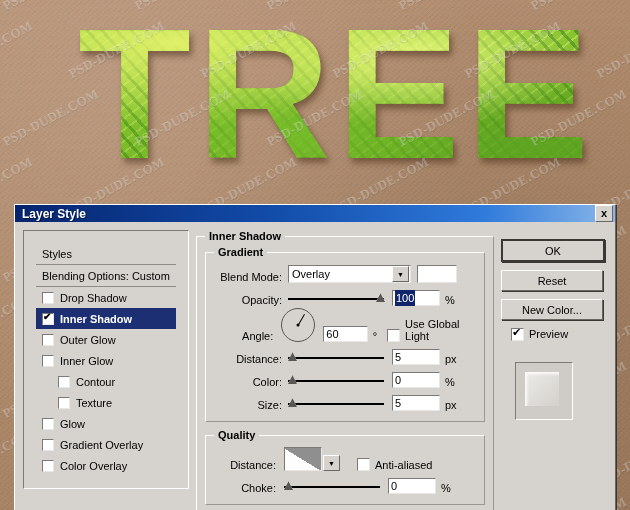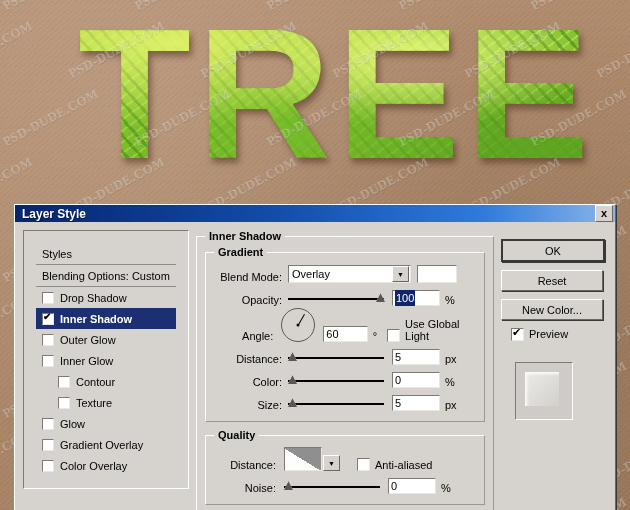--- a/index.html
+++ b/index.html
@@ -428,21 +428,21 @@
 
           <div class="row" style="height:26px;">
             <span class="lbl" style="width:62px;">Distance:</span>
             <div class="contour-sw" style="margin-left:8px;"></div>
             <span class="arrowbtn" style="margin-left:1px;">▼</span>
             <div class="ckbox" style="margin-left:16px;"></div>
             <span style="margin-left:5px;">Anti-aliased</span>
           </div>
 
           <div class="row">
-            <span class="lbl" style="width:62px;">Noise:</span>
+            <span class="lbl" style="width:62px;">Choke:</span>
             <div class="slider" style="width:96px;margin-left:8px;">
               <div class="track"></div>
               <div class="thumb" style="left:0px;"></div>
             </div>
             <div class="field" style="width:42px;margin-left:8px;">0</div>
             <span style="margin-left:5px;">%</span>
           </div>
         </fieldset>
       </fieldset>
     </div>

